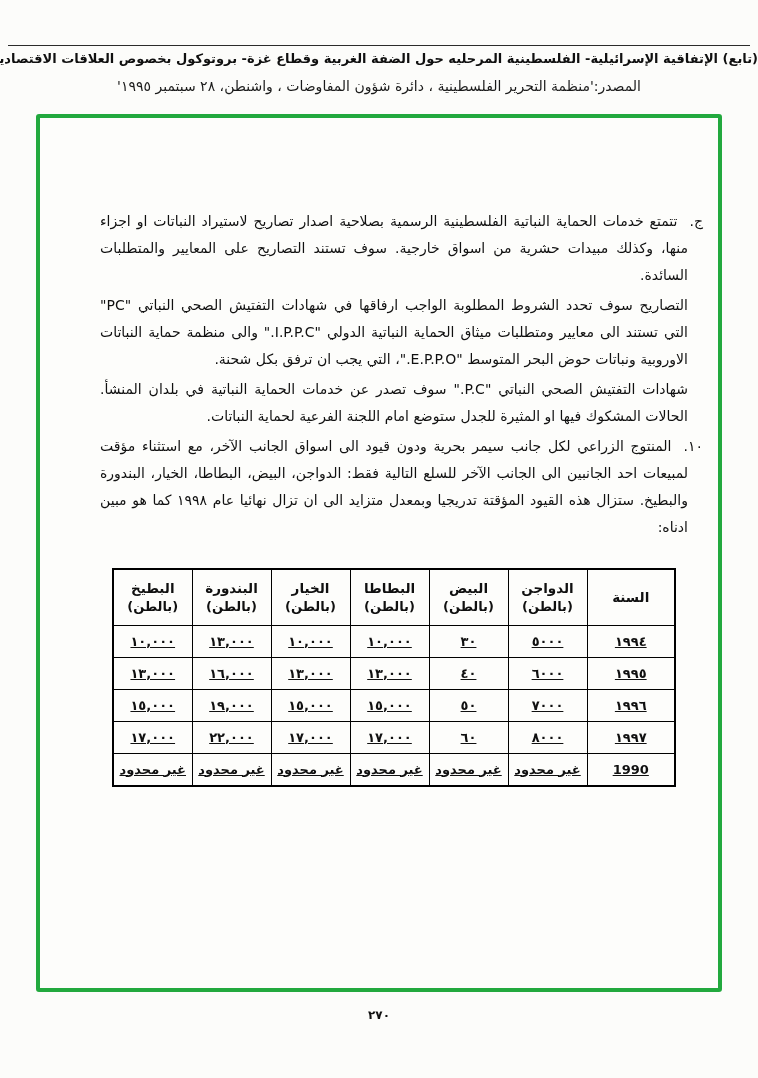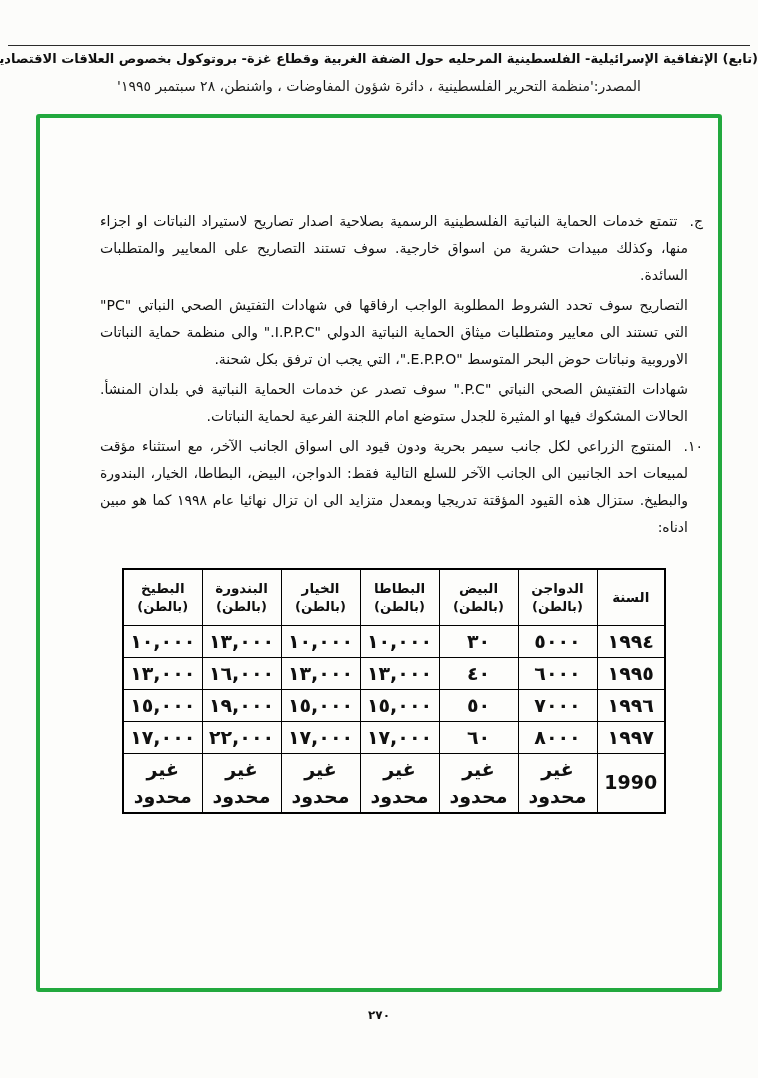--- a/index.html
+++ b/index.html
@@ -48,22 +48,22 @@
     font-weight:700;
     border:2px solid #000;
     text-indent:0;
   }
   .ag-table th, .ag-table td {
     border:1px solid #000;
     text-align:center; vertical-align:middle;
     padding:2px 2px;
   }
   .ag-table th { width:79px; height:56px; font-size:13.5px; line-height:20px; }
-  .ag-table th.year { width:68px; }
-  .ag-table td { height:30px; font-size:19px; }
+  .ag-table th.year { width:88px; }
+  .ag-table td { height:30px; font-size:13px;text-decoration:underline; }
   .col-unit { font-size:13px; line-height:18px; }
   .page-number {
     position:absolute; top:1008px; left:0; width:758px;
     text-align:center; font-weight:700; font-size:12px;
   }
 </style>
 </head>
 <body>
 
 <div class="page">

